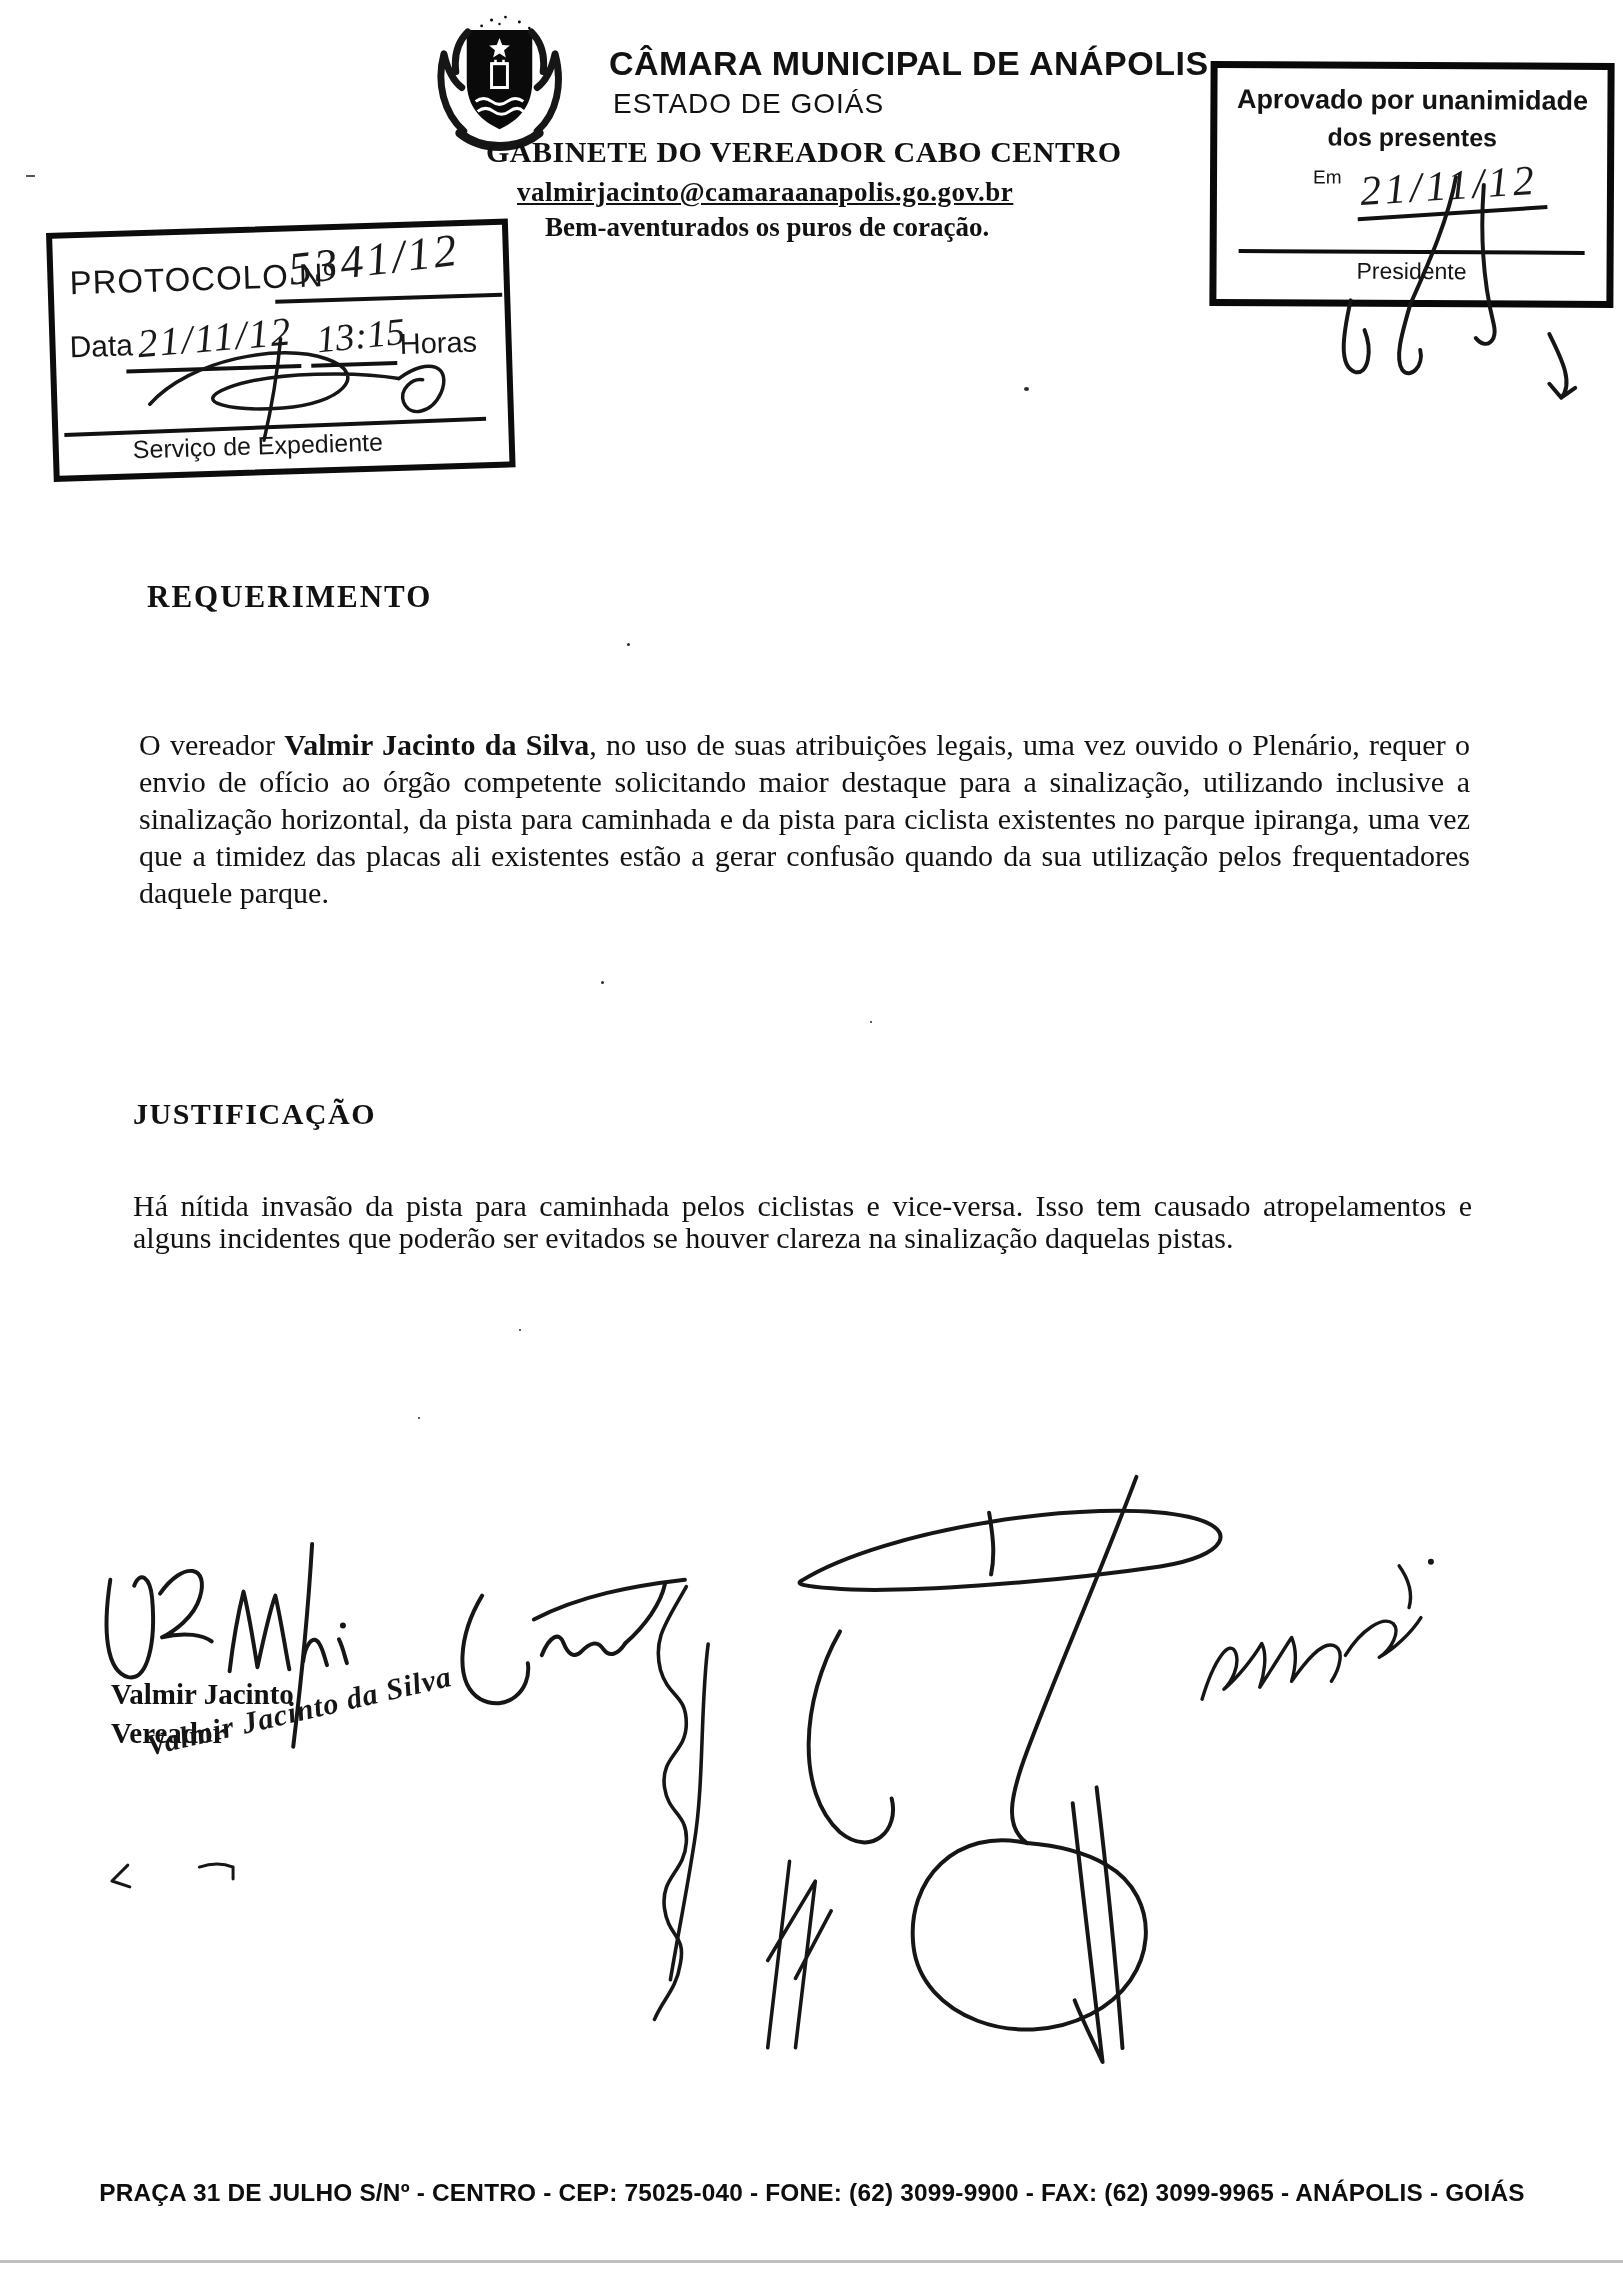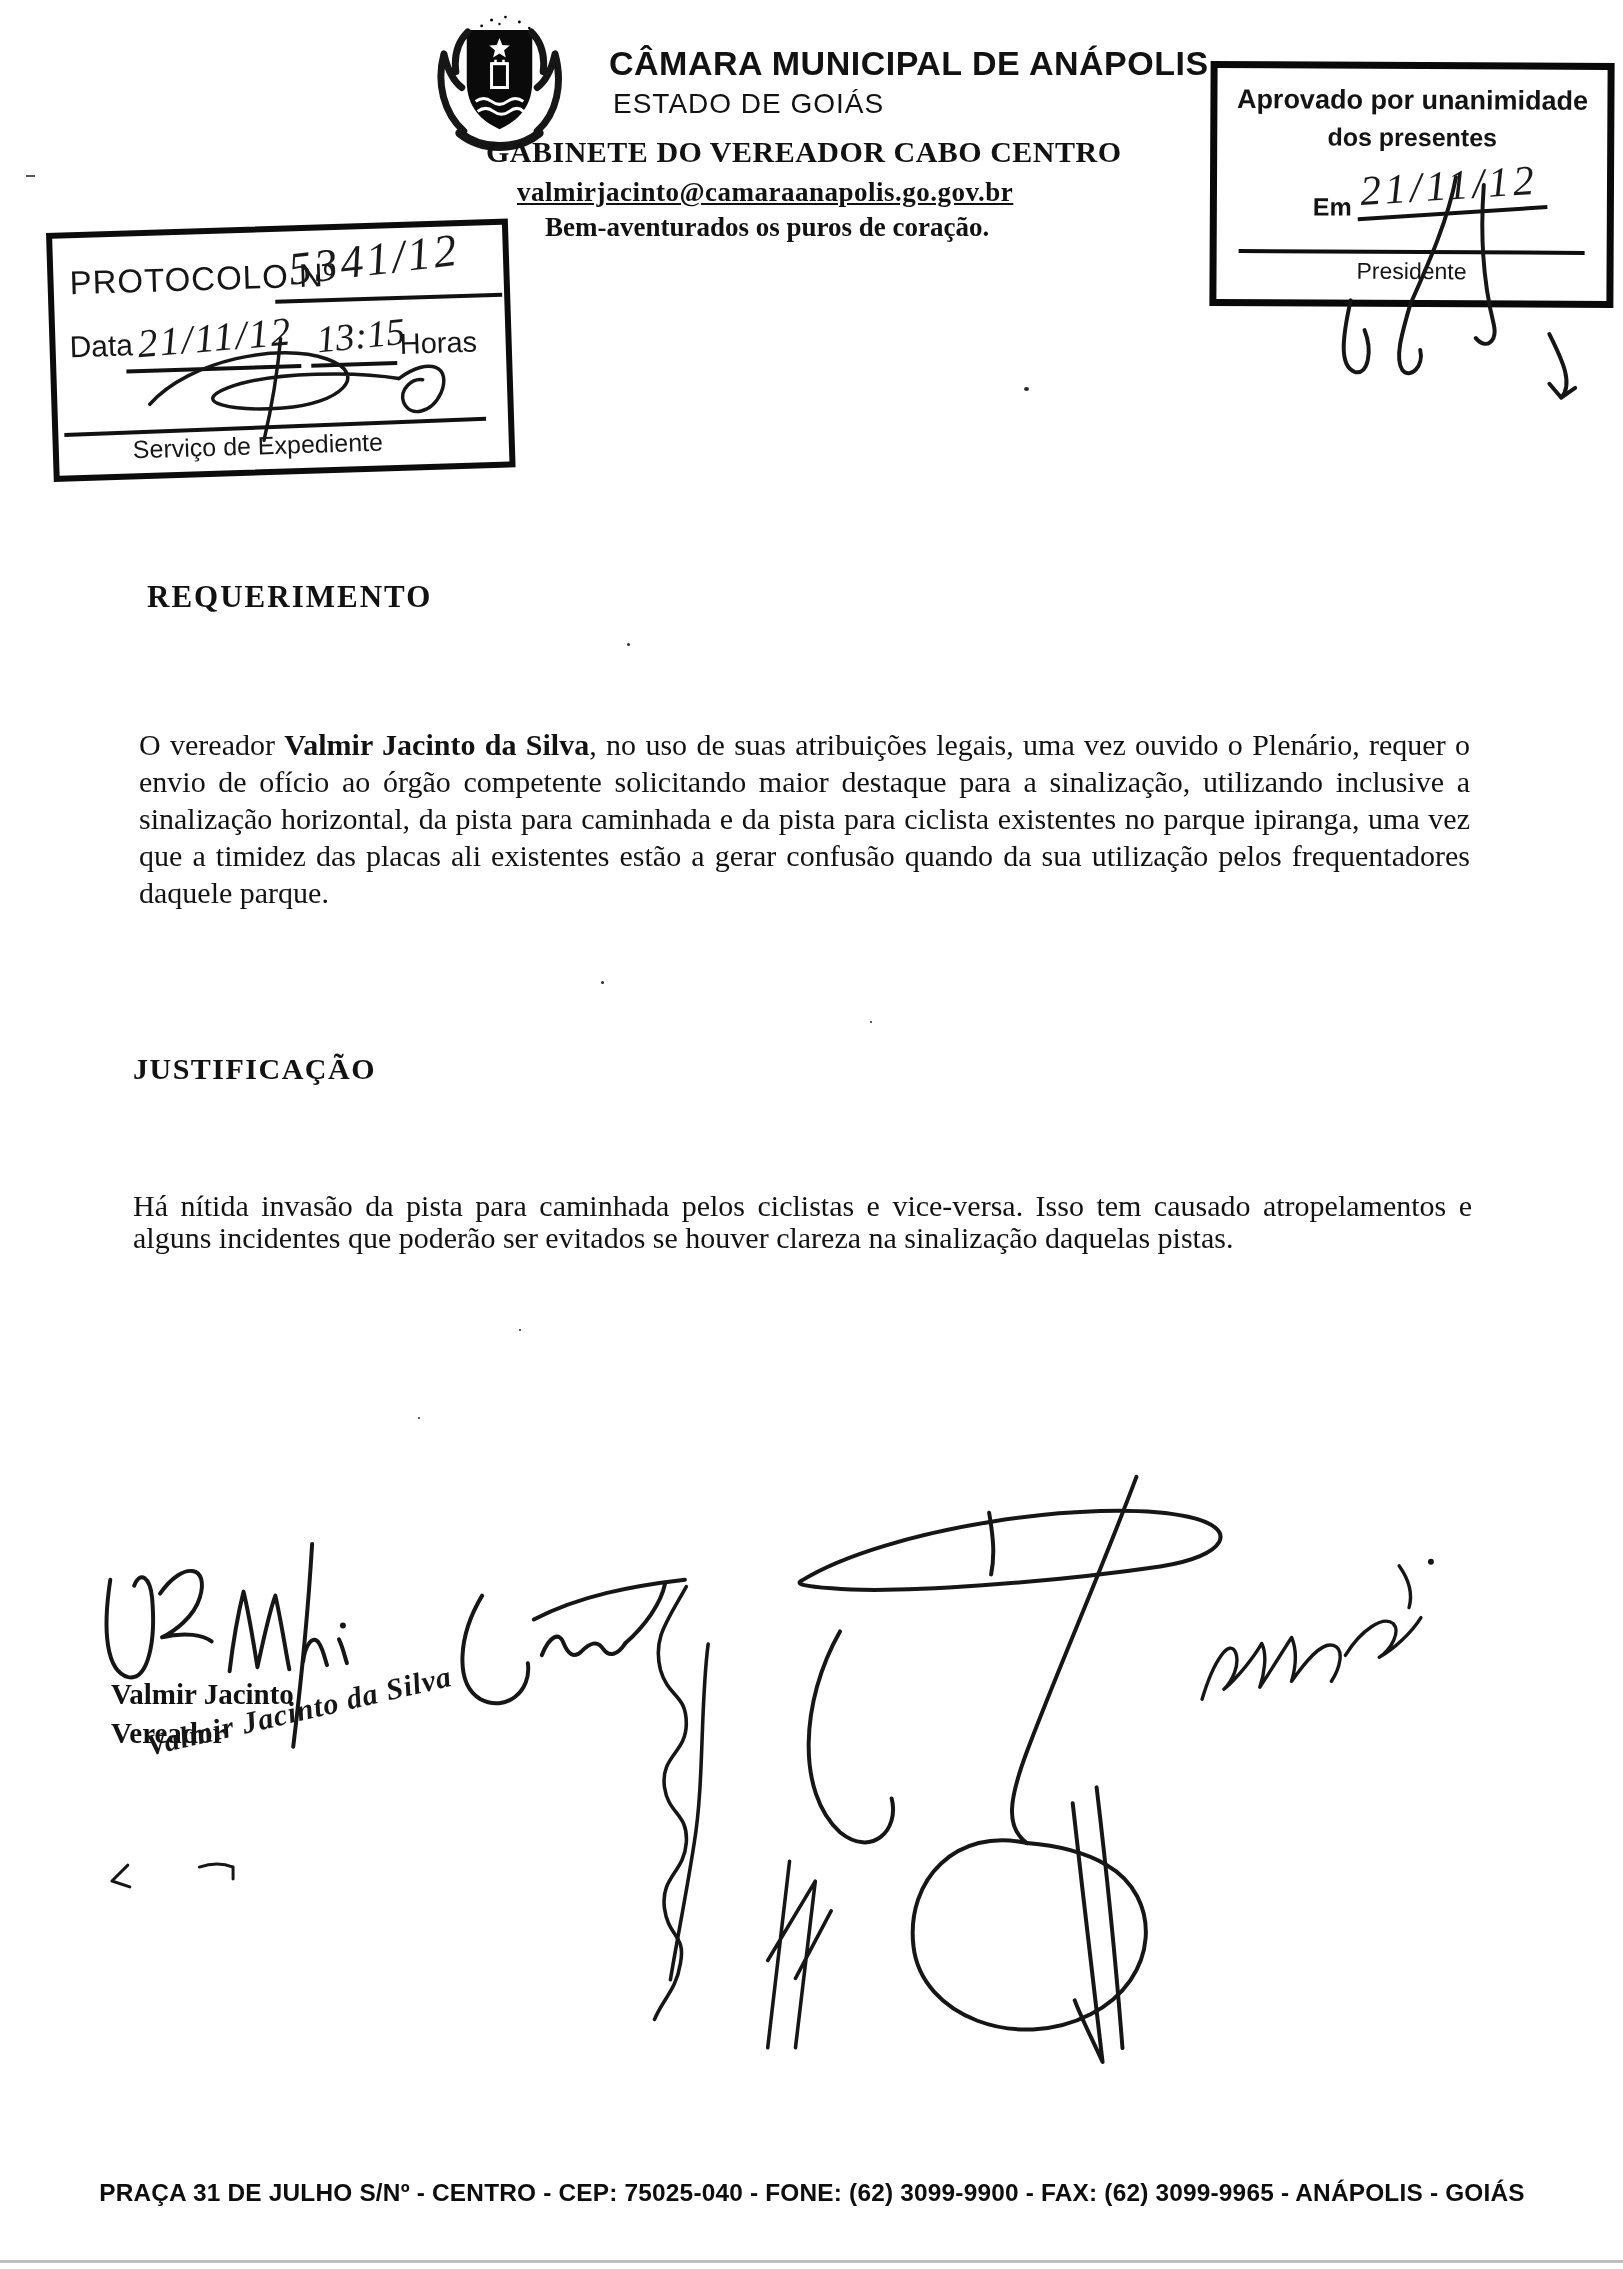--- a/index.html
+++ b/index.html
@@ -26,29 +26,29 @@
   .proto-time{left:261px;top:84px;font-style:italic;font-size:38px;transform:rotate(-4deg);color:#1a1a1a;}
   .proto-time-line{left:255px;top:133px;width:86px;border-top:4px solid #111;}
   .proto-horas{left:344px;top:100px;font-family:"Liberation Sans",sans-serif;font-size:29px;color:#161616;}
   .proto-sig{left:76px;top:103px;}
   .proto-bottom-line{left:6px;top:193px;width:422px;border-top:4px solid #111;transform:rotate(-.4deg);}
   .proto-dept{left:74px;top:199px;font-family:"Liberation Sans",sans-serif;font-size:25px;color:#161616;}
   
   .stamp-appr{left:1210px;top:62px;width:390px;height:231px;border:7px solid #090909;transform:rotate(.3deg);font-family:"Liberation Sans",sans-serif;color:#141414;}
   .appr-l1{left:0;top:16px;width:100%;text-align:center;font-weight:bold;font-size:27px;}
   .appr-l2{left:0;top:54px;width:100%;text-align:center;font-weight:bold;font-size:25px;}
-  .appr-em{left:96px;top:124px;font-size:25px;font-weight:bold;}
+  .appr-em{left:96px;top:98px;font-size:19px;}
   .appr-date{left:139px;top:92px;font-family:"Liberation Serif",serif;font-style:italic;font-size:42px;transform:rotate(-4deg);letter-spacing:4px;color:#1a1a1a;border-bottom:4px solid #111;padding:0 8px 2px 4px;}
   .appr-line{left:22px;top:181px;width:346px;border-top:4px solid #0d0d0d;}
   .appr-role{left:0;top:189px;width:100%;text-align:center;font-size:23px;}
   
   .dateline{left:1011px;top:370px;font-size:31px;white-space:pre;}
   .doc-title{left:147px;top:579px;font-weight:bold;font-size:31px;letter-spacing:2px;}
   .request-par{left:139px;top:726px;width:1331px;font-size:30px;line-height:37px;text-align:justify;margin:0;}
-  .just-heading{left:133px;top:1052px;font-weight:bold;font-size:30px;letter-spacing:1.5px;}
+  .just-heading{left:133px;top:1097px;font-weight:bold;font-size:30px;letter-spacing:1.5px;}
   .just-par{left:133px;top:1190px;width:1339px;font-size:30px;line-height:32px;text-align:justify;margin:0;}
   
   .sig-name{left:111px;top:1678px;font-weight:bold;font-size:29px;}
   .sig-role{left:111px;top:1717px;font-weight:bold;font-size:29px;}
   .sig-hand-name{left:147px;top:1729px;font-style:italic;font-weight:bold;font-size:30px;transform:rotate(-13deg);transform-origin:left center;letter-spacing:1px;color:#161616;}
   .footer{left:0;top:2179px;width:100%;text-align:center;font-family:"Liberation Sans",sans-serif;font-weight:bold;font-size:24.4px;letter-spacing:0.2px;color:#0e0e0e;}
   .scan-edge{left:0;top:2260px;width:100%;height:3px;background:#bfbfbf;}
   .dot{background:#2a2a2a;border-radius:50%;}
   .dash{background:#555;}
   svg{overflow:visible;}

